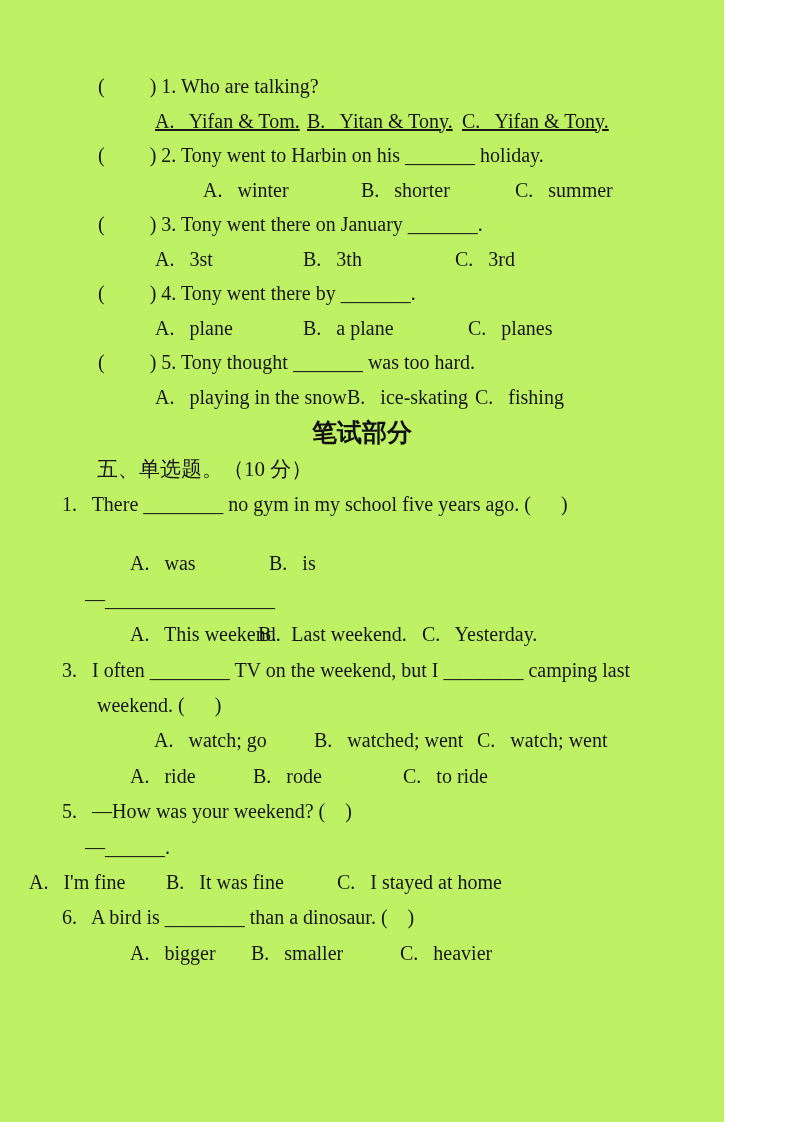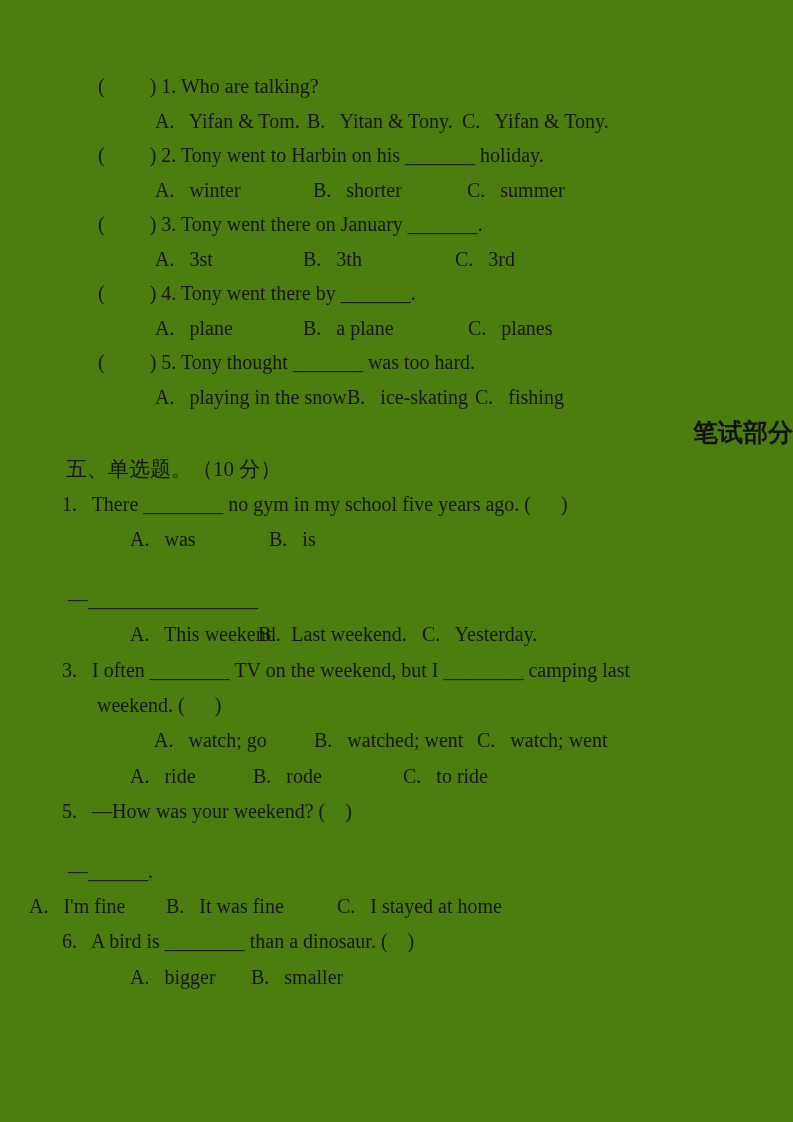--- a/index.html
+++ b/index.html
@@ -1,66 +1,66 @@
 <!DOCTYPE html>
 <html><head>
 <meta charset="utf-8">
 <style>
   html,body{margin:0;padding:0;background:#ffffff;}
   .page{
     position:relative;
-    width:793px;height:1122px;
-    background:#4d7c0f;
+    width:724px;height:1122px;
+    background:#bef264;
     color:#161616;
     font-family:"Liberation Serif","DejaVu Serif",serif;
     font-size:20px;
     overflow:hidden;
     box-sizing:border-box;
     padding-top:69px;
   }
   .line{white-space:pre;height:34.5px;line-height:34.5px;}
   .wline{white-space:pre;height:35.4px;line-height:35.4px;}
   
   .lq{padding-left:98px;}
   .lo{padding-left:155px;display:grid;}
   
   .wq{padding-left:62px;}
   .wo{padding-left:130px;display:grid;}
   .wcont{padding-left:97px;}
-  .wdash{padding-left:68px;margin-top:24px;}
+  .wdash{padding-left:85px;}
   .opt{white-space:pre;}
   .title{
     height:37px;line-height:37px;
-    text-align:right;
+    text-align:center;
     font-family:"DejaVu Sans","Liberation Sans",sans-serif;
     font-weight:700;
     font-size:25px;
     color:#111111;
   }
   .subtitle{
     height:36px;line-height:36px;
-    padding-left:66px;
+    padding-left:97px;
     font-size:21px;
     white-space:pre;
   }
 </style>
 </head>
 <body>
 
 <div class="page">
 
   <div class="line lq">(         ) 1. Who are talking?</div>
-  <div class="line lo" style="grid-template-columns:152px 155px auto;">
+  <div class="line lo" style="grid-template-columns:152px 155px auto;text-decoration:underline;">
     <span class="opt">A.   Yifan &amp; Tom.</span>
     <span class="opt">B.   Yitan &amp; Tony.</span>
     <span class="opt">C.   Yifan &amp; Tony.</span>
   </div>
 
   <div class="line lq">(         ) 2. Tony went to Harbin on his _______ holiday.</div>
-  <div class="line lo" style="grid-template-columns:158px 154px auto;">
+  <div class="line lo" style="grid-template-columns:158px 154px auto;margin-left:48px;">
     <span class="opt">A.   winter</span>
     <span class="opt">B.   shorter</span>
     <span class="opt">C.   summer</span>
   </div>
 
   <div class="line lq">(         ) 3. Tony went there on January _______.</div>
   <div class="line lo" style="grid-template-columns:148px 152px auto;">
     <span class="opt">A.   3st</span>
     <span class="opt">B.   3th</span>
     <span class="opt">C.   3rd</span>
@@ -77,21 +77,21 @@
   <div class="line lo" style="grid-template-columns:192px 128px auto;">
     <span class="opt">A.   playing in the snow</span>
     <span class="opt">B.   ice-skating</span>
     <span class="opt">C.   fishing</span>
   </div>
 
   <div class="title">笔试部分</div>
   <div class="subtitle">五、单选题。（10 分）</div>
 
   <div class="wline wq">1.   There ________ no gym in my school five years ago. (      )</div>
-  <div class="wline wo" style="grid-template-columns:139px 176px auto;">
+  <div class="wline wo" style="grid-template-columns:139px 176px auto;margin-top:24px;">
     <span class="opt">A.   was</span>
     <span class="opt">B.   is</span>
   </div>
 
   <div class="wline wdash">—_________________</div>
   <div class="wline wo" style="grid-template-columns:128px 164px auto;">
     <span class="opt">A.   This weekend.</span>
     <span class="opt">B.   Last weekend.</span>
     <span class="opt">C.   Yesterday.</span>
   </div>
@@ -115,15 +115,16 @@
   <div class="wline wo" style="grid-template-columns:137px 171px auto;padding-left:29px;">
     <span class="opt">A.   I'm fine</span>
     <span class="opt">B.   It was fine</span>
     <span class="opt">C.   I stayed at home</span>
   </div>
 
   <div class="wline wq">6.   A bird is ________ than a dinosaur. (    )</div>
   <div class="wline wo" style="grid-template-columns:121px 149px auto;">
     <span class="opt">A.   bigger</span>
     <span class="opt">B.   smaller</span>
+    <span class="opt">C.   heavier</span>
   </div>
 
 </div>
 
 </body></html>

